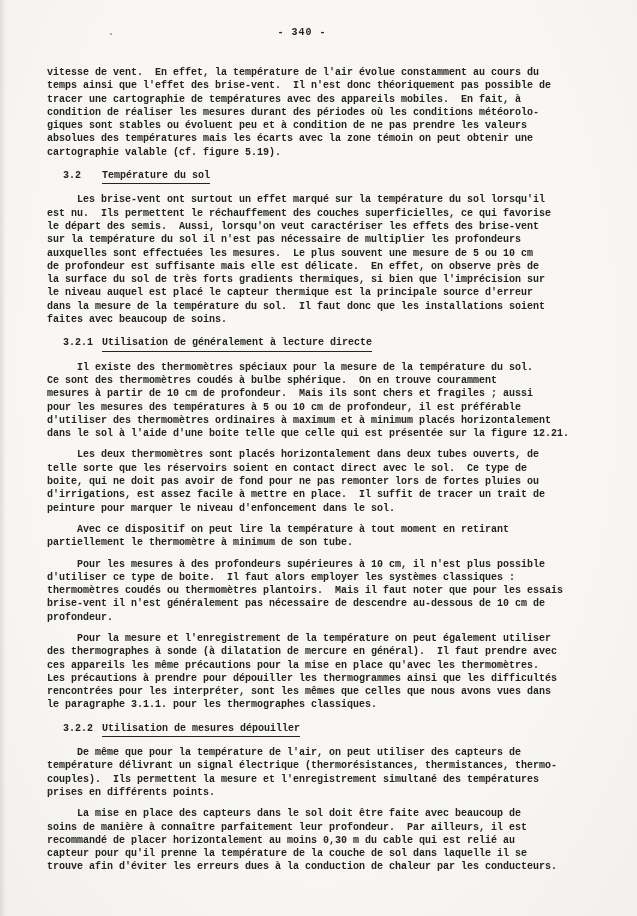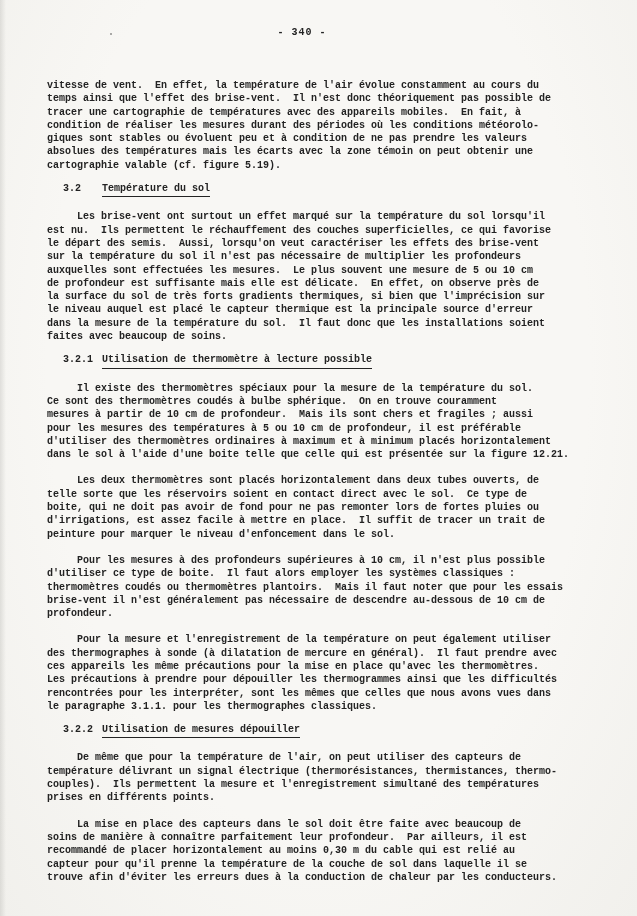--- a/index.html
+++ b/index.html
@@ -39,21 +39,21 @@
     letter-spacing: 1px;
   }
   .body-text {
     position: absolute;
     top: 66px;
     left: 47px;
     width: 566px;
   }
   .para {
     white-space: pre;
-    margin: 13px 0 8px 0;
+    margin: 0 0 8px 0;
   }
   .heading {
     display: flex;
     align-items: baseline;
     margin: 10px 0 9px 0;
     white-space: pre;
   }
   .hnum {
     min-width: 39px;
     flex: 0 0 auto;
@@ -91,32 +91,34 @@
       <div class="para">     Les brise-vent ont surtout un effet marqué sur la température du sol lorsqu'il
 est nu.  Ils permettent le réchauffement des couches superficielles, ce qui favorise
 le départ des semis.  Aussi, lorsqu'on veut caractériser les effets des brise-vent
 sur la température du sol il n'est pas nécessaire de multiplier les profondeurs
 auxquelles sont effectuées les mesures.  Le plus souvent une mesure de 5 ou 10 cm
 de profondeur est suffisante mais elle est délicate.  En effet, on observe près de
 la surface du sol de très forts gradients thermiques, si bien que l'imprécision sur
 le niveau auquel est placé le capteur thermique est la principale source d'erreur
 dans la mesure de la température du sol.  Il faut donc que les installations soient
 faites avec beaucoup de soins.</div>
-      <div class="heading"><span class="hnum">3.2.1</span><span class="htitle">Utilisation de thermomètre à lecture possible</span></div>
+      <div class="heading"><span class="hnum">3.2.1</span><span class="htitle">Utilisation de généralement à lecture directe</span></div>
       <div class="para">     Il existe des thermomètres spéciaux pour la mesure de la température du sol.
 Ce sont des thermomètres coudés à bulbe sphérique.  On en trouve couramment
 mesures à partir de 10 cm de profondeur.  Mais ils sont chers et fragiles ; aussi
 pour les mesures des températures à 5 ou 10 cm de profondeur, il est préférable
 d'utiliser des thermomètres ordinaires à maximum et à minimum placés horizontalement
 dans le sol à l'aide d'une boite telle que celle qui est présentée sur la figure 12.21.</div>
       <div class="para">     Les deux thermomètres sont placés horizontalement dans deux tubes ouverts, de
 telle sorte que les réservoirs soient en contact direct avec le sol.  Ce type de
 boite, qui ne doit pas avoir de fond pour ne pas remonter lors de fortes pluies ou
 d'irrigations, est assez facile à mettre en place.  Il suffit de tracer un trait de
 peinture pour marquer le niveau d'enfoncement dans le sol.</div>
+      <div class="para">     Avec ce dispositif on peut lire la température à tout moment en retirant
+partiellement le thermomètre à minimum de son tube.</div>
       <div class="para">     Pour les mesures à des profondeurs supérieures à 10 cm, il n'est plus possible
 d'utiliser ce type de boite.  Il faut alors employer les systèmes classiques :
 thermomètres coudés ou thermomètres plantoirs.  Mais il faut noter que pour les essais
 brise-vent il n'est généralement pas nécessaire de descendre au-dessous de 10 cm de
 profondeur.</div>
       <div class="para">     Pour la mesure et l'enregistrement de la température on peut également utiliser
 des thermographes à sonde (à dilatation de mercure en général).  Il faut prendre avec
 ces appareils les même précautions pour la mise en place qu'avec les thermomètres.
 Les précautions à prendre pour dépouiller les thermogrammes ainsi que les difficultés
 rencontrées pour les interpréter, sont les mêmes que celles que nous avons vues dans

